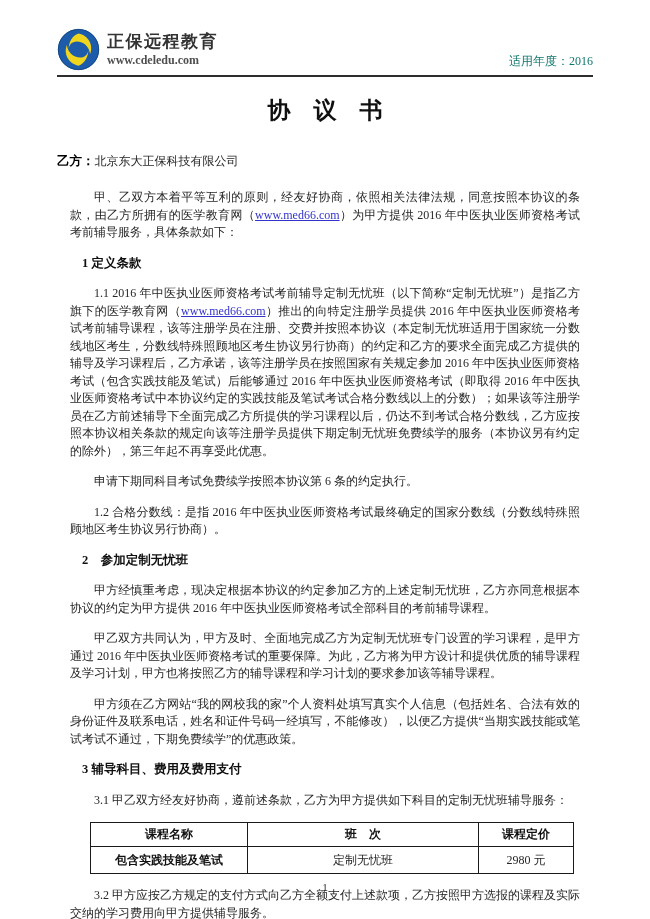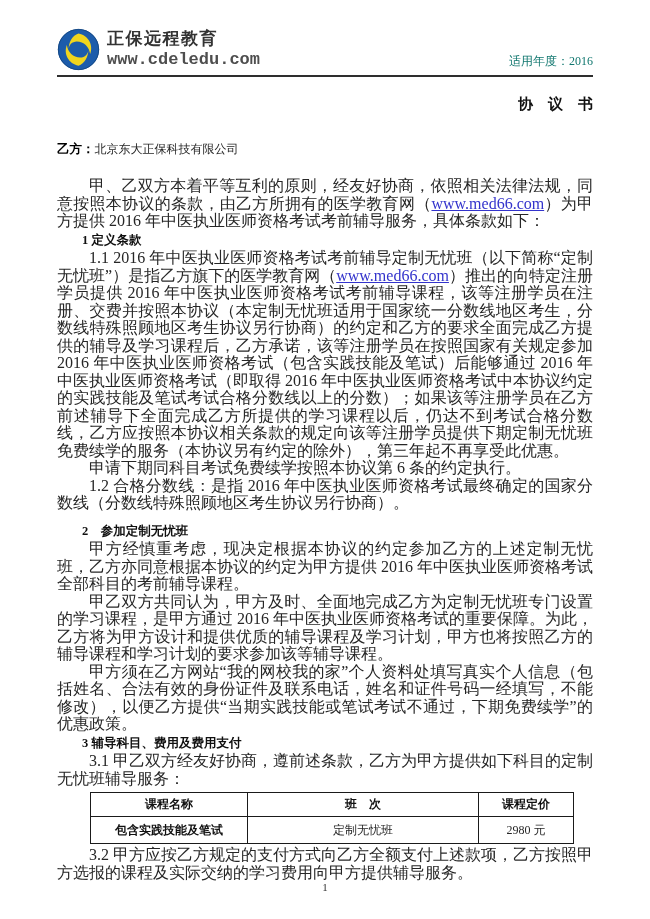--- a/index.html
+++ b/index.html
@@ -9,32 +9,32 @@
     padding: 28px 57px 0 57px; position: relative;
     font-family: "Liberation Serif", "DejaVu Serif", serif; color: #262626;
   }
   
   .hdr { display: flex; justify-content: space-between; align-items: flex-end;
          border-bottom: 2px solid #2e2e2e; padding-bottom: 4px; }
   .brand { display: flex; align-items: center; gap: 7px; }
   .logo svg { width: 43px; height: 43px; display: block; }
   .brand-name { font-family: "Liberation Sans", "DejaVu Sans", sans-serif;
                 font-weight: bold; font-size: 17px; color: #333; letter-spacing: 1.5px; line-height: 1.2; }
-  .brand-site { font-family: Liberation Mono, monospace;
-                font-weight: bold; font-size: 17px; color: #4e4e4e; line-height: 1.2; }
+  .brand-site { font-family: Liberation Serif, serif;
+                font-weight: bold; font-size: 12px; color: #4e4e4e; line-height: 1.2; }
   .year { font-size: 12px; color: #0f766e; padding-bottom: 1px; }
   
-  .title { text-align: right; font-size: 15px; font-weight: bold; color: #101010;
+  .title { text-align: center; font-size: 23px; font-weight: bold; color: #101010;
            margin: 18px 0 27px 0; }
   
   .party { font-size: 12px; margin: 0 0 19px 0; line-height: 17px; }
   .party strong { color: #000; font-size: 12.5px; }
   
-  .para { font-size: 16px; line-height: 17.5px; text-align: justify; text-indent: 2em;
-          margin: 0; color: #262626; }
+  .para { font-size: 12px; line-height: 17.5px; text-align: justify; text-indent: 2em;
+          margin: 13px; color: #262626; }
   .intro { margin-top: 15px; }
   .link { color: #3333cc; text-decoration: underline; cursor: pointer; }
   .sec-h { font-size: 12.5px; font-weight: bold; text-indent: 2em; margin: 0;
            line-height: 17.5px; color: #101010; }
   .mt-sec1 { margin-top: 2px; }
   .mt-sec2 { margin-top: 11px; }
   .mt-sec3 { margin-top: 2px; }
   
   .course-table { border-collapse: collapse; table-layout: fixed; margin: 5px 0 2px 33px; border-radius: 11px; }
   .course-table th, .course-table td {

